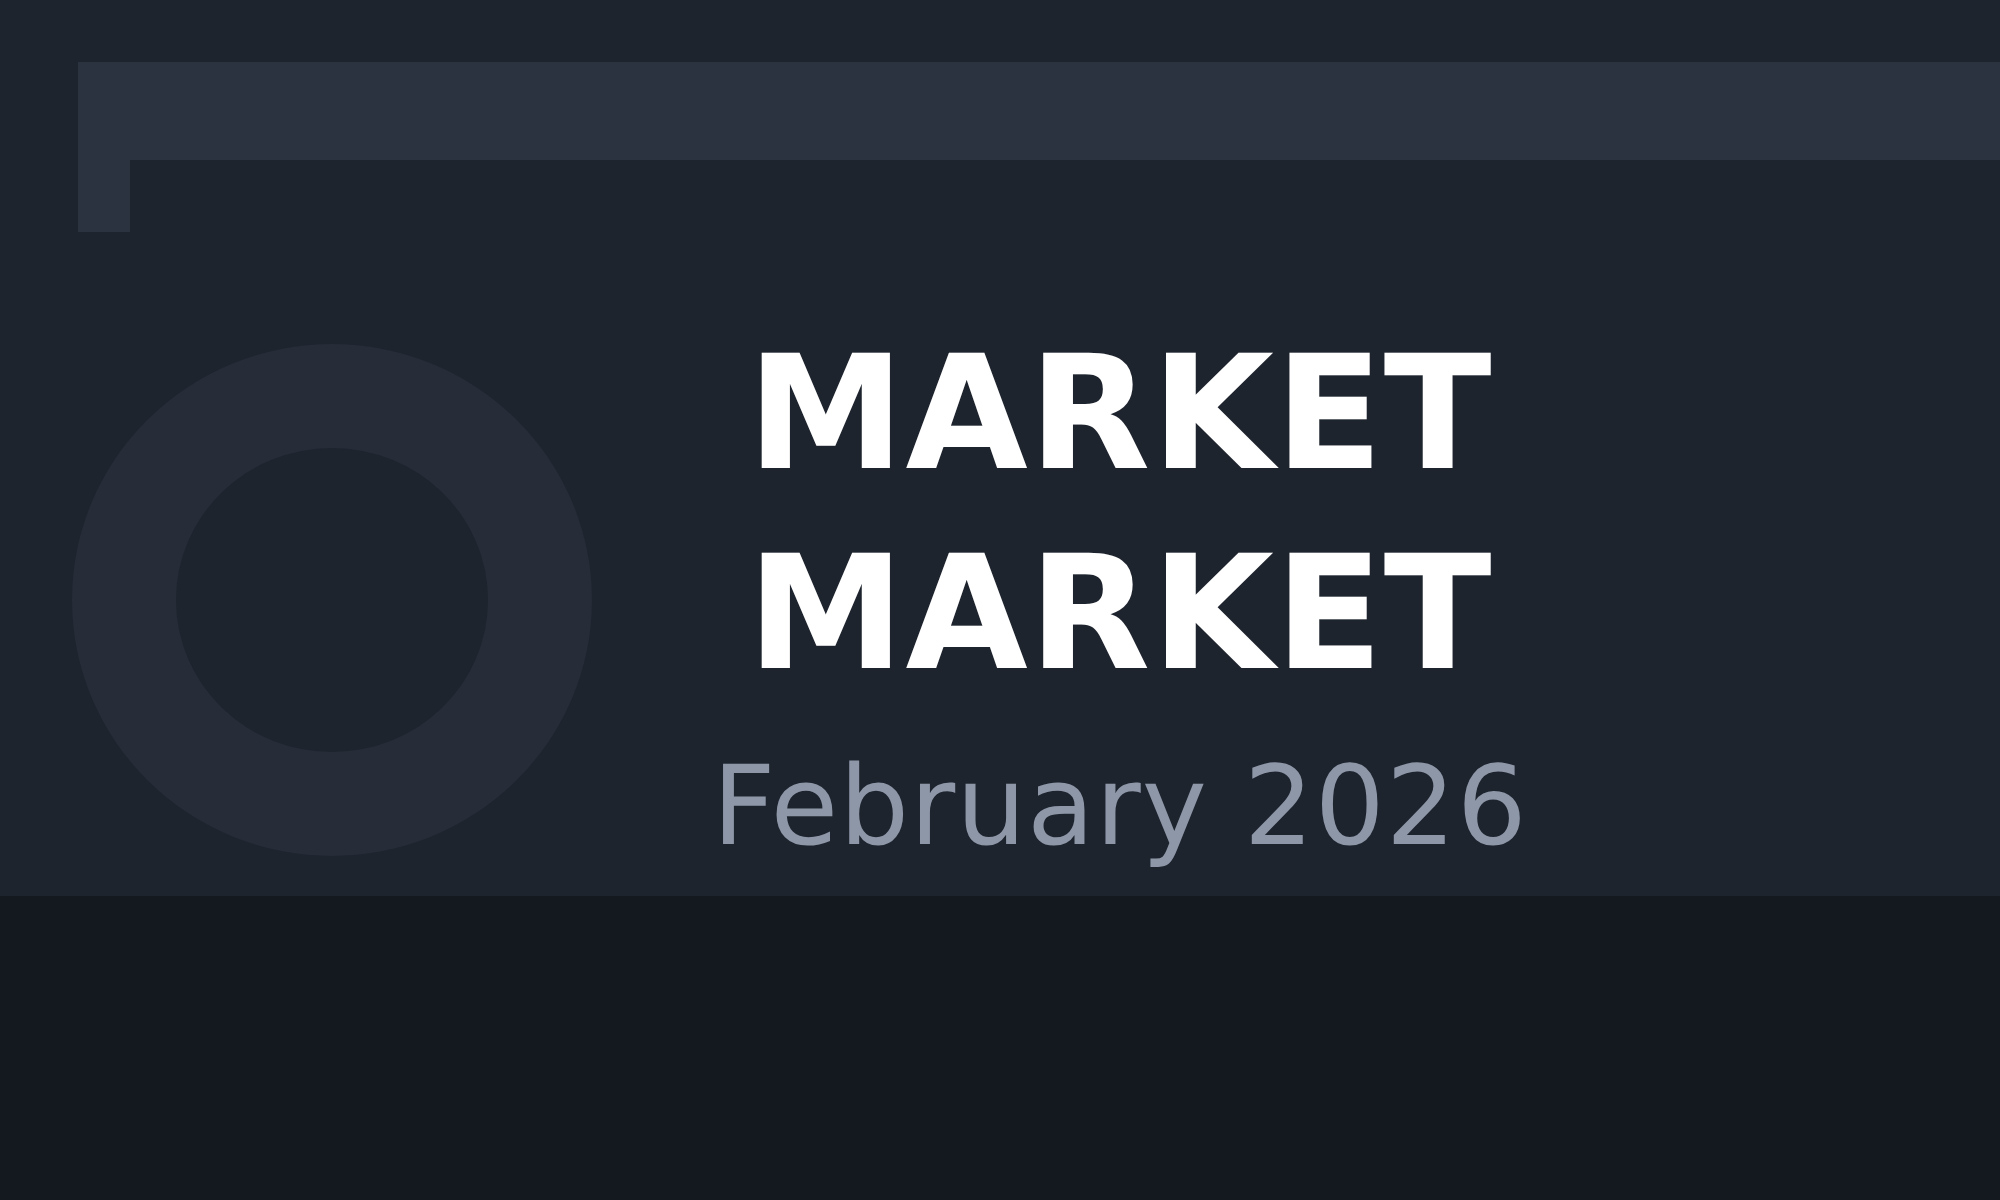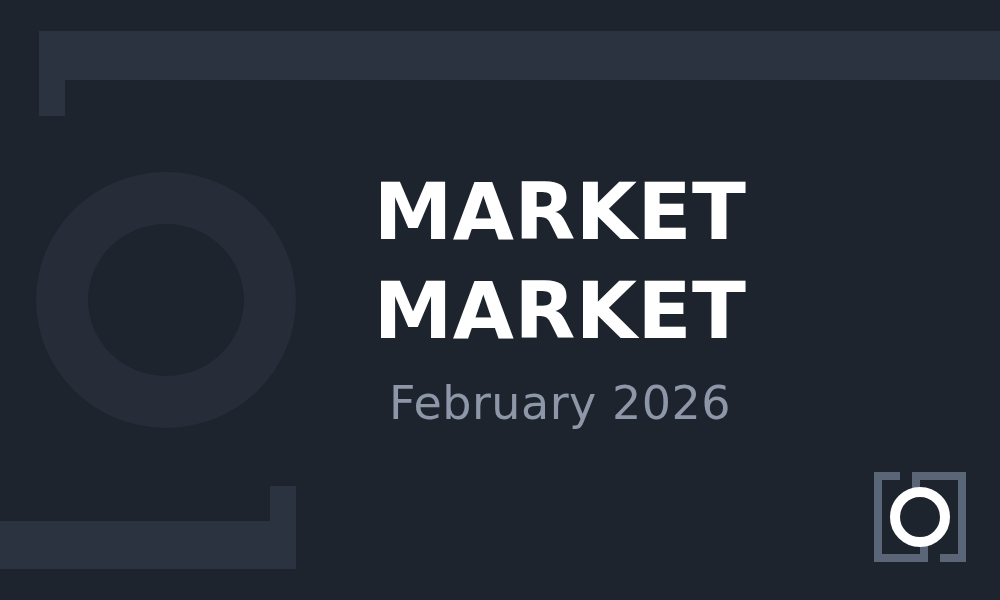--- a/index.html
+++ b/index.html
@@ -4,21 +4,21 @@
 <title>Market Outlook</title>
 <style>
   html, body {
     margin: 0;
     padding: 0;
     background: #14181f;
   }
   #poster {
     position: relative;
     width: 1000px;
-    height: 600px;
+    height: 448px;
     overflow: hidden;
     background: #1e242e;
     font-family: "DejaVu Sans", "Liberation Sans", sans-serif;
     -webkit-font-smoothing: antialiased;
   }
 
   
   .deco-ring {
     position: absolute;
     left: 36px;
@@ -95,21 +95,21 @@
     line-height: 0.98;
     letter-spacing: 0.5px;
     white-space: nowrap;
   }
   .title-line.second {
     margin-top: 22px;
   }
   .subtitle {
     margin-top: 30px;
     color: #8d97a8;
-    font-size: 46px;
+    font-size: 55px;
     font-weight: 400;
     line-height: 1.0;
     letter-spacing: 0.5px;
     white-space: nowrap;
   }
 
   
   .logo-mark {
     position: absolute;
     left: 866px;

